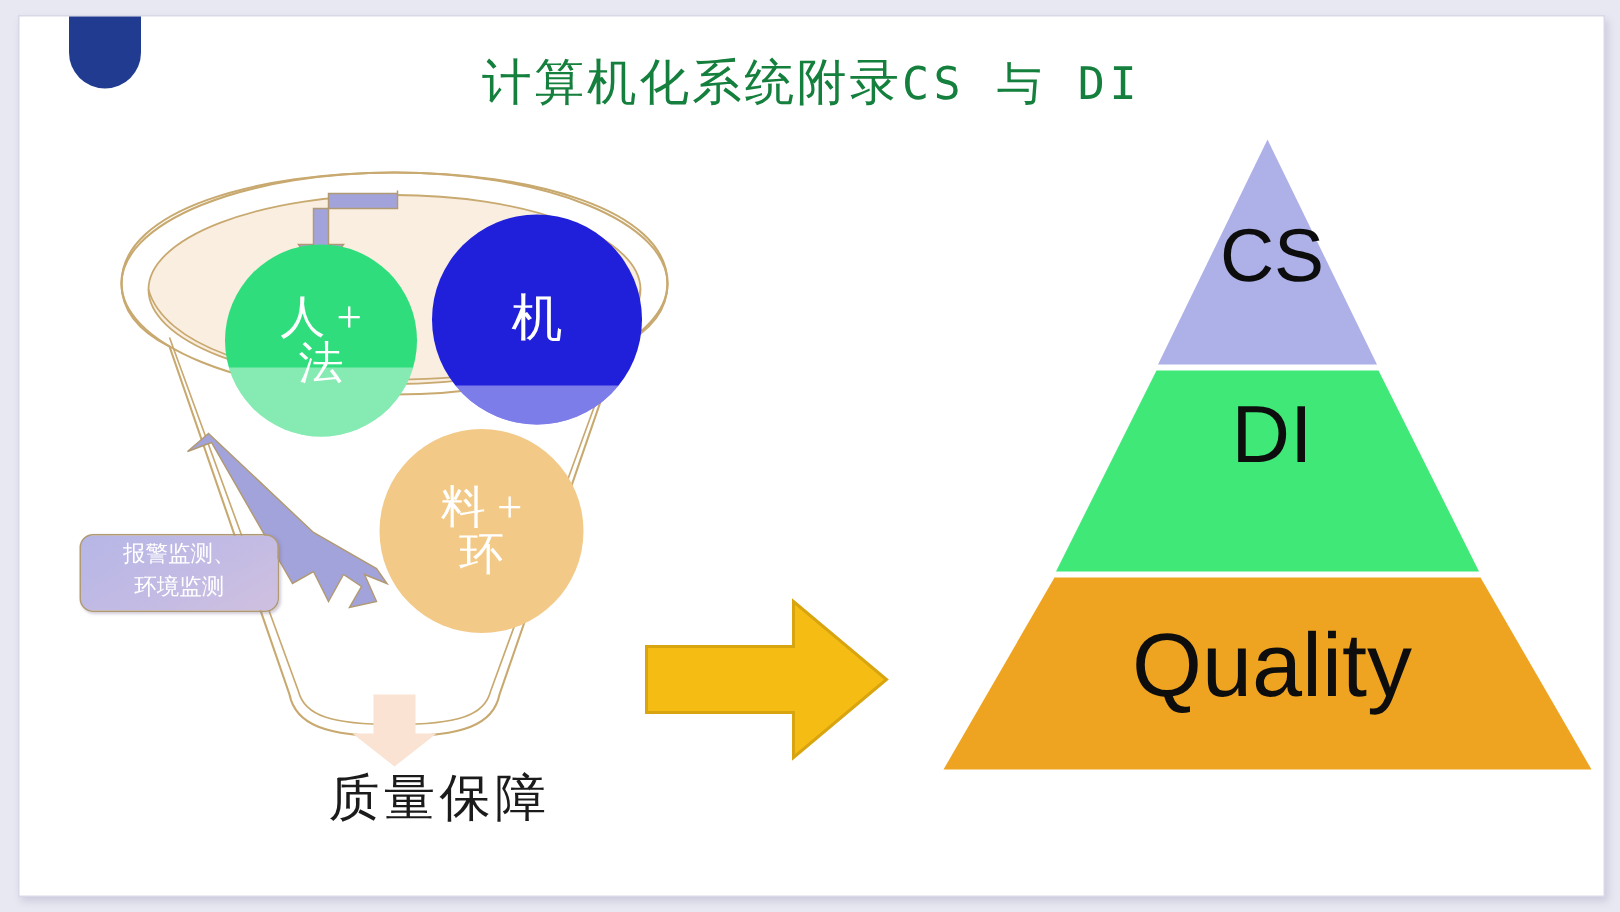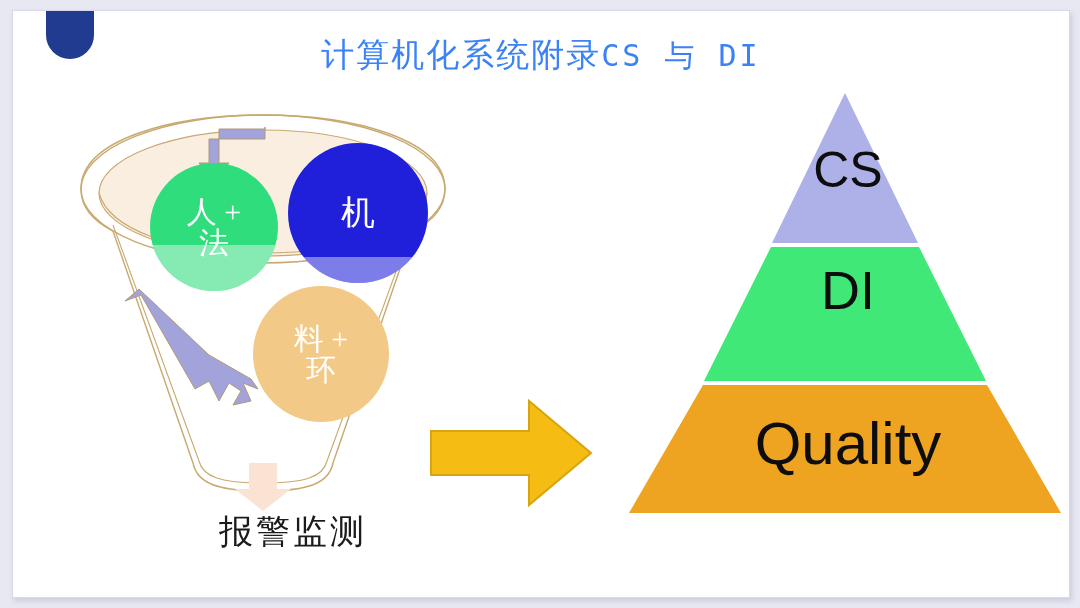--- a/index.html
+++ b/index.html
@@ -29,21 +29,21 @@
     z-index:40;
   }
   
   #title{
     position:absolute;
     left:0;top:22px;width:1056px;
     text-align:center;
     font-family:"Liberation Serif",serif;
     font-size:33px;
     letter-spacing:2px;
-    color:#3b82f6;
+    color:#15803d;
     white-space:nowrap;
     z-index:20;
   }
   #title .lat{font-family:"DejaVu Sans Mono",monospace;font-size:30px;letter-spacing:3px;}
 
   
   #funnel-group{position:absolute;left:0;top:0;width:560px;height:586px;}
   #funnel-svg{position:absolute;left:0;top:0;}
 
   
@@ -193,22 +193,28 @@
     </div>
 
     <div class="circle" id="c-liao">
       <div class="lbl">
         <span>料 +</span><br>
         <span>环</span>
       </div>
     </div>
 
 
-
-    <div id="bottom-label">报警监测</div>
+    <div class="callout" id="co-alarm">
+      <div>
+        <span class="ln">报警监测、</span>
+        <span class="ln">环境监测</span>
+      </div>
+    </div>
+
+    <div id="bottom-label">质量保障</div>
   </div>
 
   <svg style="position:absolute;left:408px;top:382px;" width="200" height="120" viewBox="0 0 200 120">
     <path d="M 10 38 L 108 38 L 108 8 L 170 60 L 108 112 L 108 82 L 10 82 Z" fill="#f5bc14" stroke="#d8a40f" stroke-width="2"></path>
   </svg>
 
   <div id="pyramid-group">
     <svg width="460" height="450" viewBox="0 0 460 450">
 
       <polygon points="232,22 305,172 159,172" fill="#aeb0e8"></polygon>

